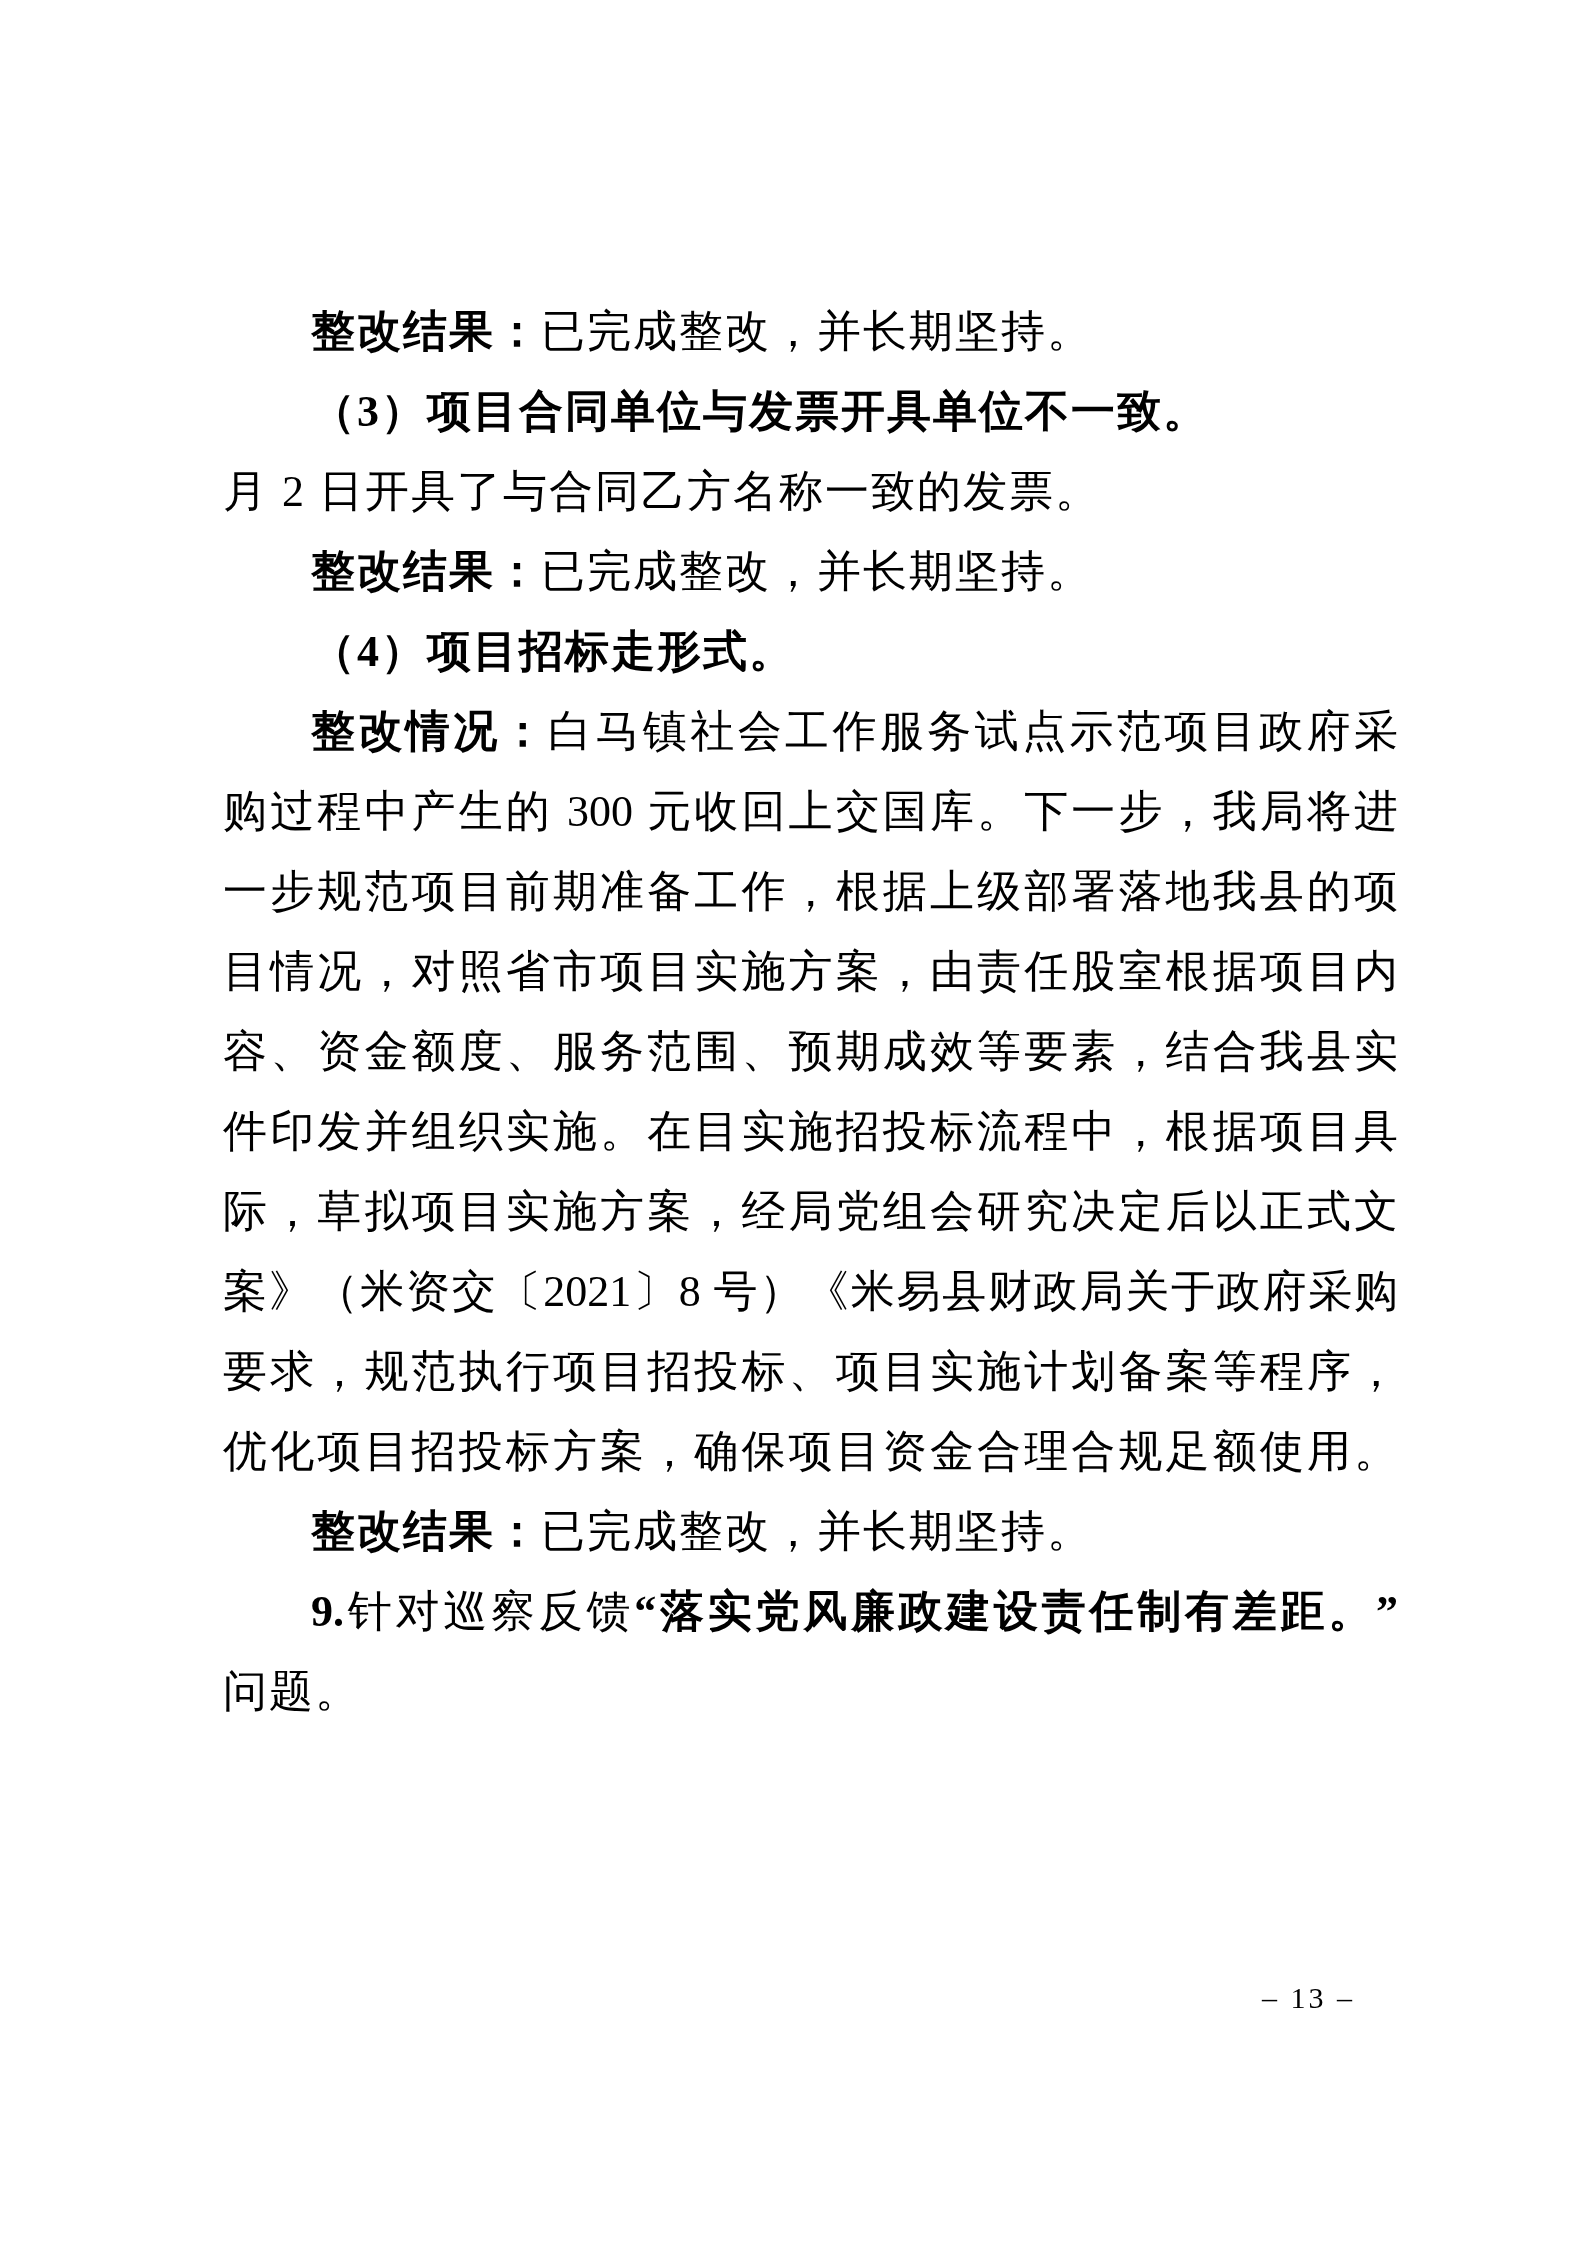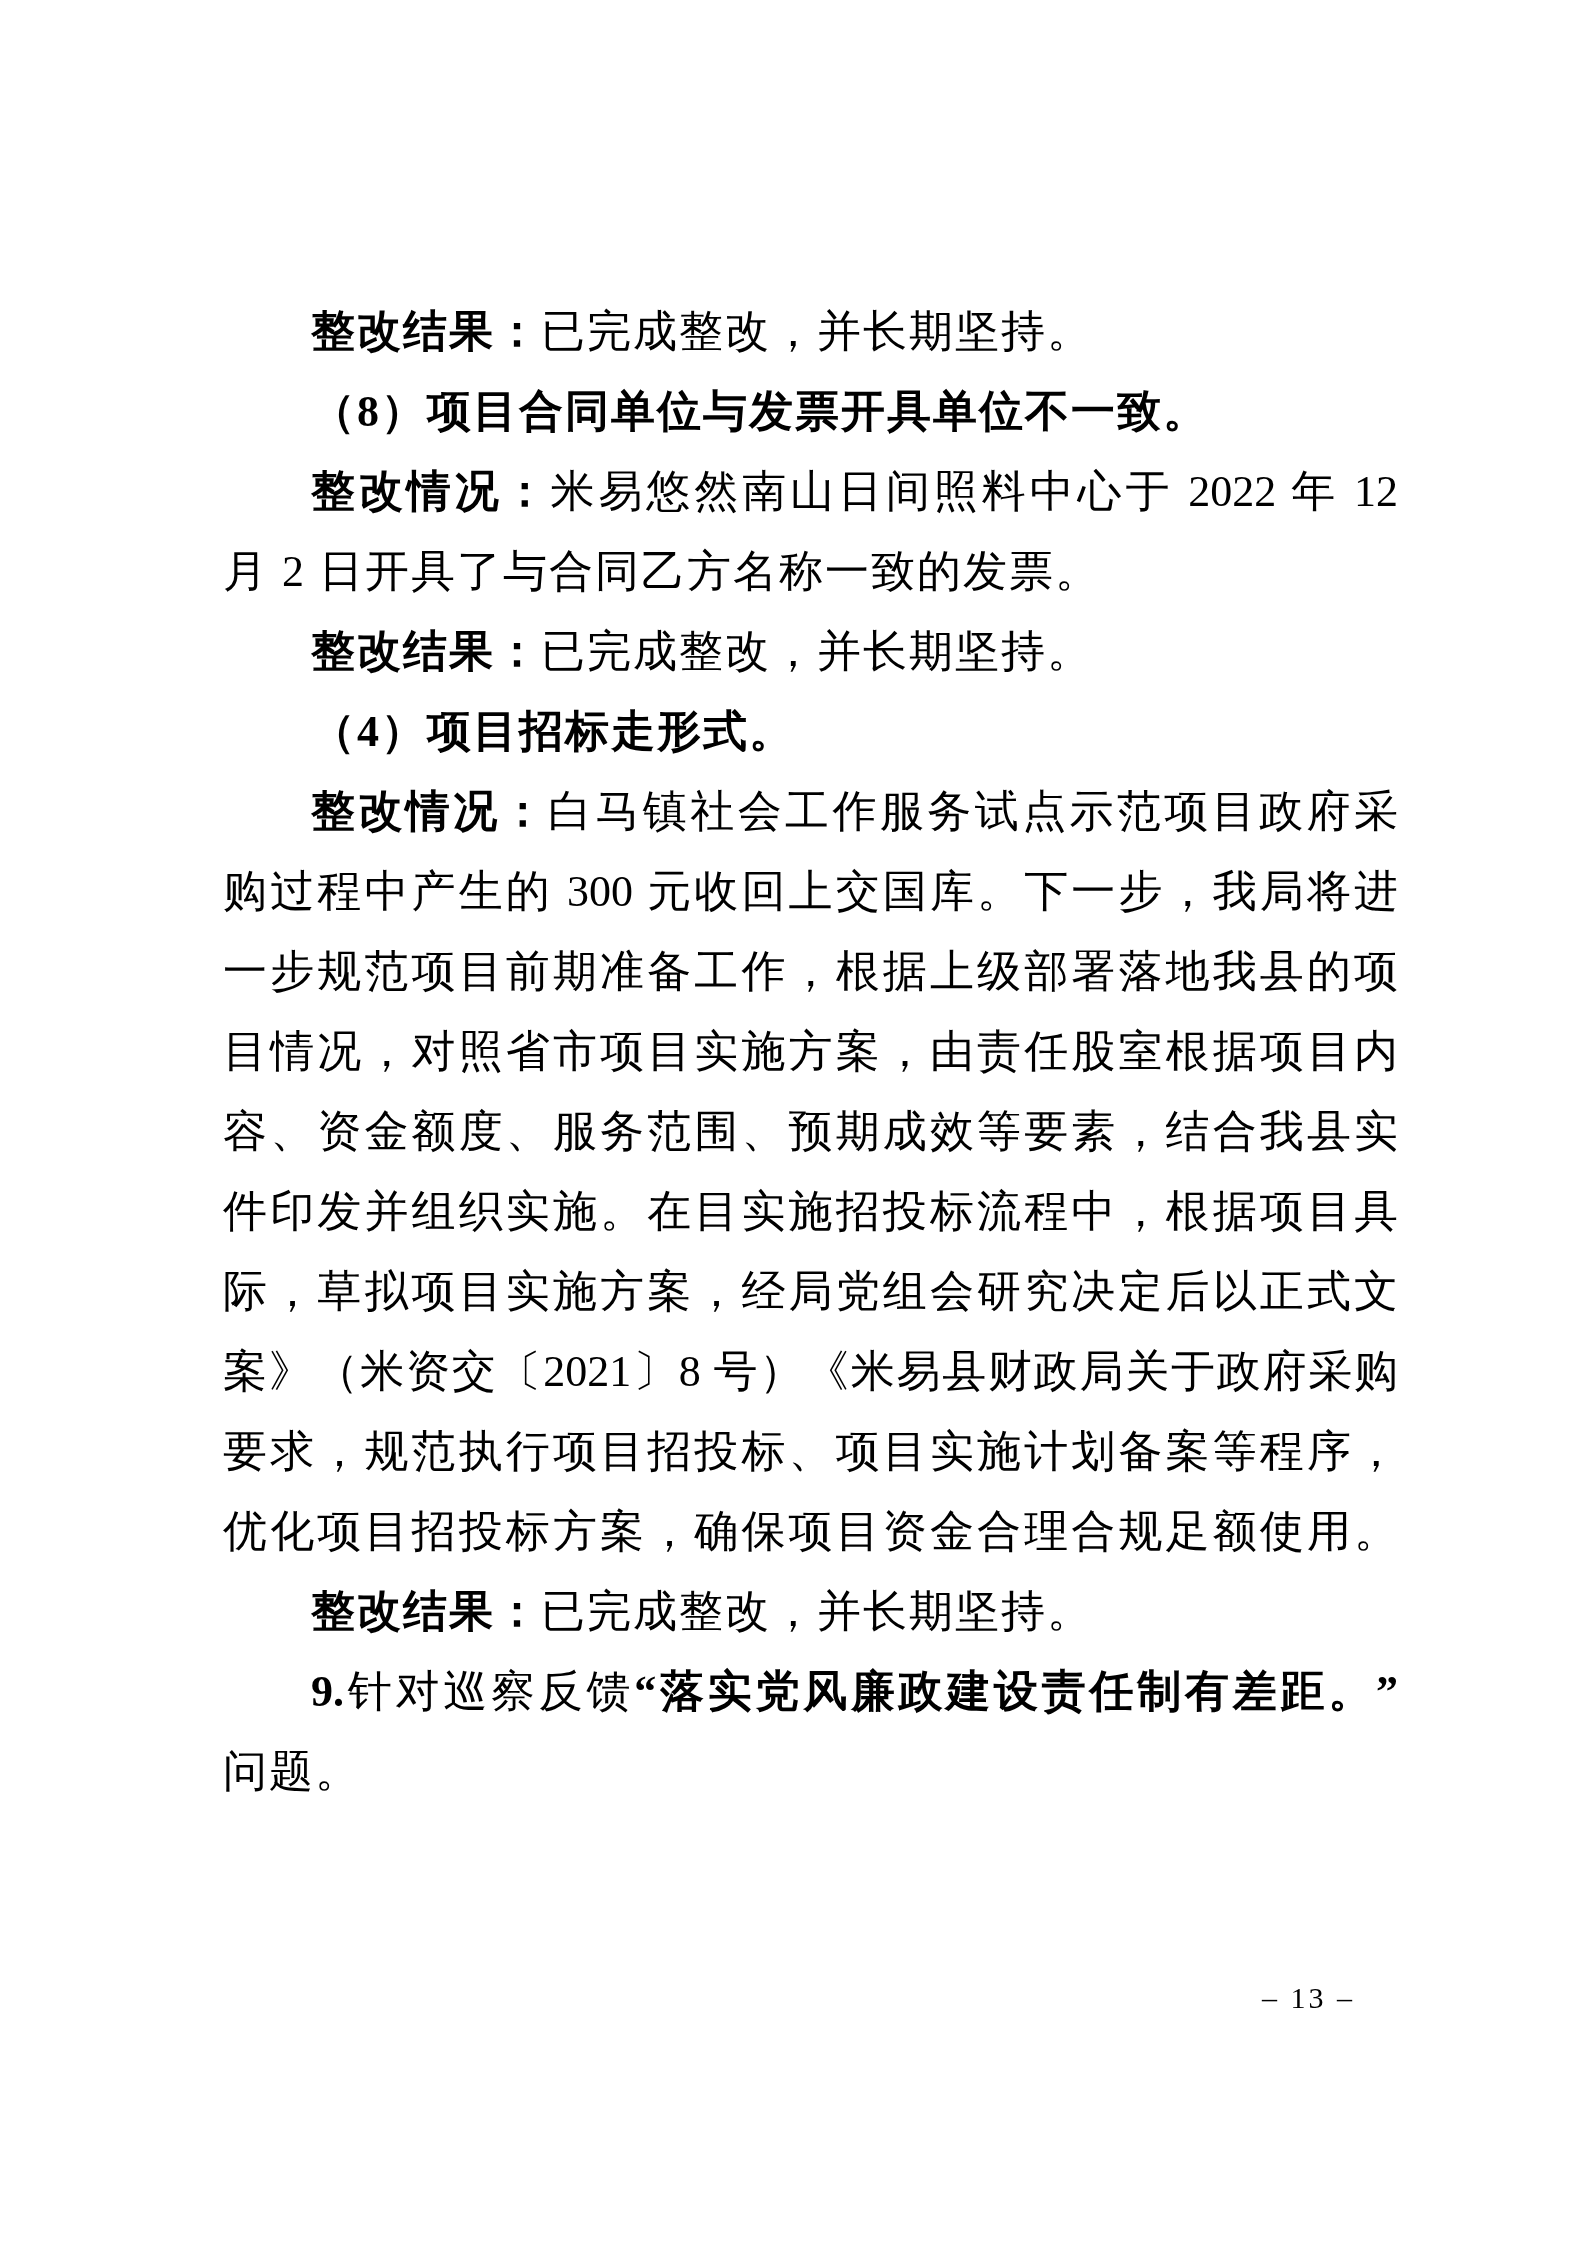--- a/index.html
+++ b/index.html
@@ -54,22 +54,21 @@
     letter-spacing: 3px;
     color: #000000;
   }
 </style>
 </head>
 <body>
 
 <div class="page">
   <div class="content">
       <div class="line indent"><span class="seg seg-bold">整改结果：</span><span class="seg">已完成整改，并长期坚持。</span></div>
-      <div class="line indent"><span class="seg seg-bold">（8）项目合同单位与发票开具单位不一致。</span></div>
-      <div class="line indent justify"><span class="seg seg-bold">整改情况：</span><span class="seg">米易悠然南山日间照料中心于 2022 年 12</span></div>
+      <div class="line indent"><span class="seg seg-bold">（3）项目合同单位与发票开具单位不一致。</span></div>
       <div class="line"><span class="seg">月 2 日开具了与合同乙方名称一致的发票。</span></div>
       <div class="line indent"><span class="seg seg-bold">整改结果：</span><span class="seg">已完成整改，并长期坚持。</span></div>
       <div class="line indent"><span class="seg seg-bold">（4）项目招标走形式。</span></div>
       <div class="line indent justify"><span class="seg seg-bold">整改情况：</span><span class="seg">白马镇社会工作服务试点示范项目政府采</span></div>
       <div class="line justify"><span class="seg">购过程中产生的 300 元收回上交国库。下一步，我局将进</span></div>
       <div class="line justify"><span class="seg">一步规范项目前期准备工作，根据上级部署落地我县的项</span></div>
       <div class="line justify"><span class="seg">目情况，对照省市项目实施方案，由责任股室根据项目内</span></div>
       <div class="line justify"><span class="seg">容、资金额度、服务范围、预期成效等要素，结合我县实</span></div>
       <div class="line justify"><span class="seg">件印发并组织实施。在目实施招投标流程中，根据项目具</span></div>
       <div class="line justify"><span class="seg">际，草拟项目实施方案，经局党组会研究决定后以正式文</span></div>

